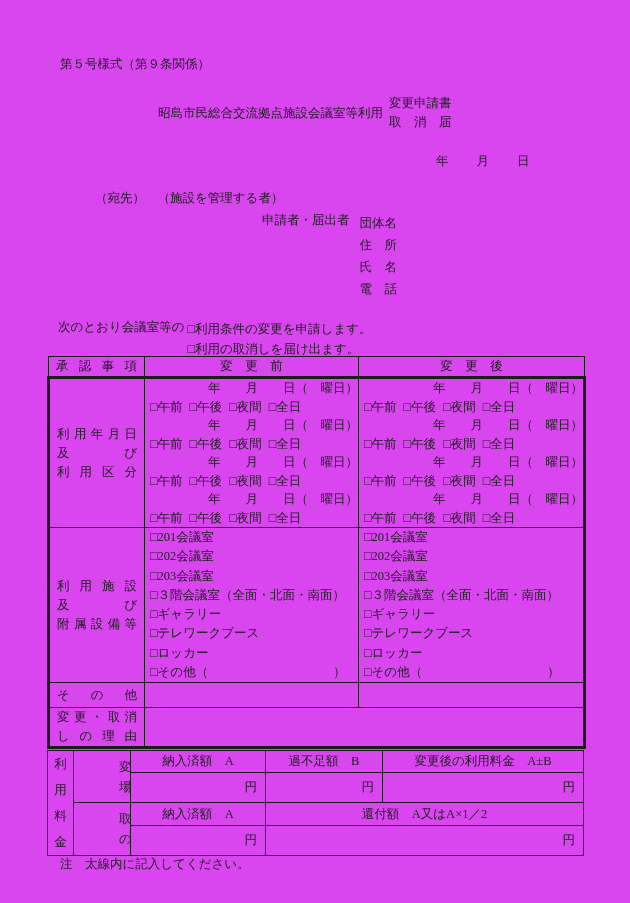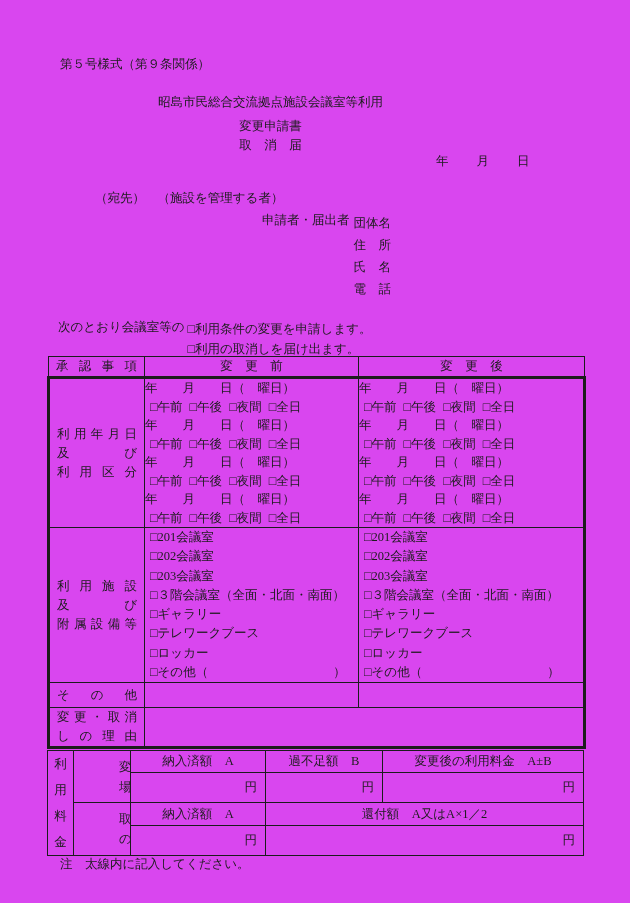--- a/index.html
+++ b/index.html
@@ -11,25 +11,25 @@
     background:#d946ef;
     font-family:"Liberation Serif","DejaVu Serif",serif;
     font-size:12.5px;
     color:#1c1c1c;
     overflow:hidden;
   }
   .abs { position:absolute; white-space:nowrap; }
 
   
   .form-number { left:60px; top:56px; }
-  .title-block { left:158px; top:94px; display:flex; align-items:center; gap:6px;flex-direction:column; }
+  .title-block { left:158px; top:94px; display:flex; align-items:center; gap:6px; }
   .title-sub div { line-height:19px; }
   .top-date { left:436px; top:153px; letter-spacing:1px; }
   .addressee { left:95px; top:190px;font-family:Liberation Mono, monospace; }
-  .applicant { left:262px; top:212px; display:flex; gap:4px; }
+  .applicant { left:262px; top:212px; display:flex; gap:10px; }
   .applicant .fields div { line-height:22px; }
   .intro { left:58px; top:319px; display:flex; align-items:flex-start; gap:3px; }
   .intro-opts div { line-height:20px; }
 
   
   .sheet { left:47px; top:356px; width:536px; }
   table { border-collapse:collapse; table-layout:fixed; width:536px; }
   td { border:1px solid #1c1c1c; padding:0; vertical-align:middle; overflow:hidden; }
   
   .bl { border-left-width:3px; }
@@ -40,21 +40,21 @@
   .c { text-align:center; }
   .jlabel {
     text-align:justify; text-align-last:justify;
     padding:0 7px; line-height:19px;
   }
   tr.hdr td { height:21px; }
 
   
   .usage-cell { height:148px; }
   .slot { height:37px; }
-  .slot .dateline { height:18.5px; line-height:18.5px; text-align:left; }
+  .slot .dateline { height:18.5px; line-height:18.5px; text-align:right; }
   .slot .cbline { height:18.5px; line-height:18.5px; padding-left:5px; }
   .slot .cbline span { margin-right:7px; }
 
   
   .fac-cell { height:154px; }
   .opt { height:19.25px; line-height:19.25px; padding-left:5px; }
 
   .other-cell { height:25px; }
   .reason-cell { height:40px; }
 

